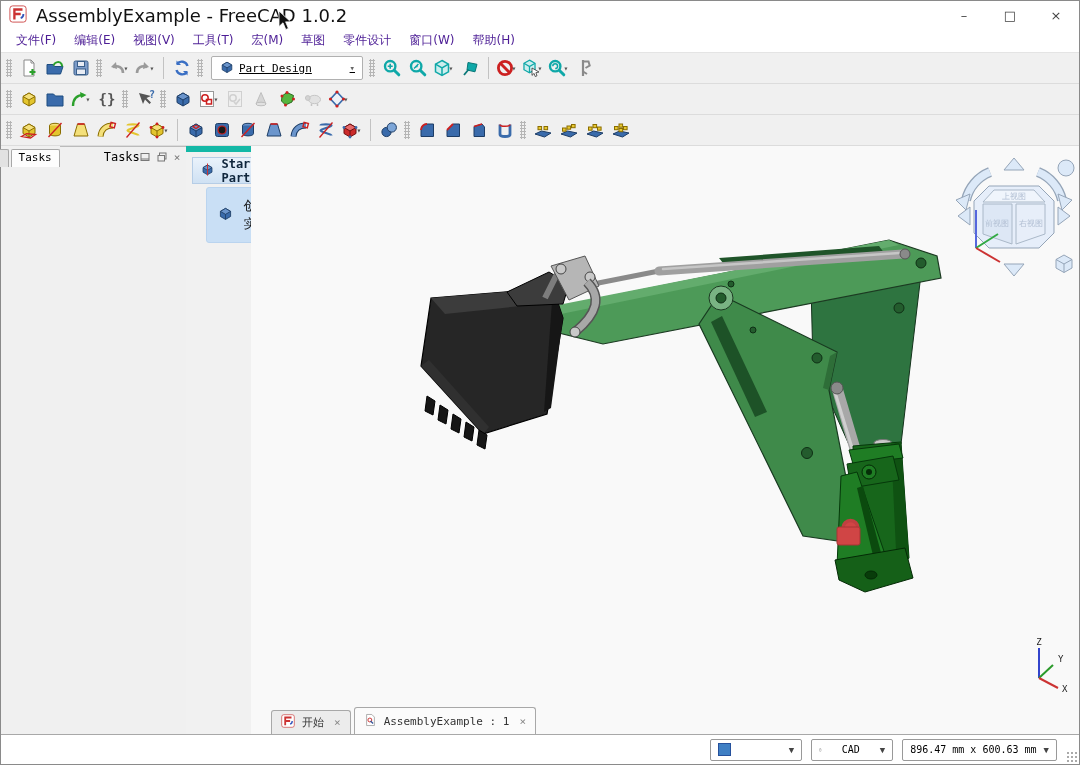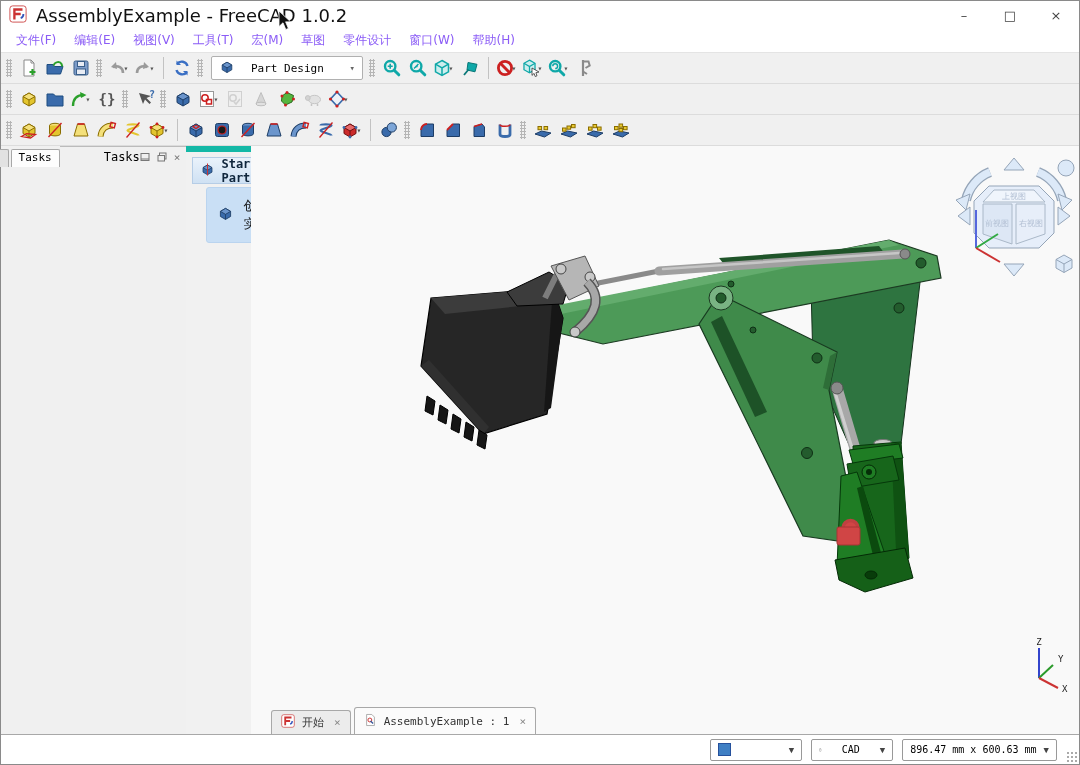--- a/index.html
+++ b/index.html
@@ -8,33 +8,33 @@
   .window { width:1080px; height:765px; display:flex; flex-direction:column; border:1px solid #8a8a8a; background:#f0f0f0; position:relative; }
 
   
   .titlebar { height:28px; background:#fff; display:flex; align-items:center; padding-left:8px; gap:9px; flex:0 0 auto; }
   .title-text { font-size:18px; color:#111; font-family:"DejaVu Sans", sans-serif; }
   .win-controls { margin-left:auto; display:flex; height:100%; }
   .win-btn { width:46px; height:100%; display:flex; align-items:center; justify-content:center; color:#444; font-size:13px; font-family:"DejaVu Sans", sans-serif; }
 
   
   .menubar { height:24px; background:#fff; border-bottom:1px solid #e4e4e4; display:flex; align-items:center; padding-left:6px; flex:0 0 auto; font-family:"DejaVu Sans", sans-serif; }
-  .menu-item { padding:2px 9px; font-size:12px; color:#8b5cf6; }
+  .menu-item { padding:2px 9px; font-size:12px; color:#4c1d95; }
 
   
   .toolbar { height:31px; background:#f0f0f0; border-bottom:1px solid #dcdcdc; display:flex; align-items:center; padding:0 3px; flex:0 0 auto; }
   .tbtn { width:26px; height:26px; display:flex; align-items:center; justify-content:center; border-radius:3px; position:relative; }
   .tbtn.disabled { opacity:.45; filter:grayscale(1); }
   .ticon { display:flex; }
   .dd { font-size:8px; color:#555; margin-left:-3px; width:8px; }
   .tgrip { width:6px; height:18px; margin:0 4px 0 2px;
     background-image: radial-gradient(#b5b5b5 1px, transparent 1.1px);
     background-size:3px 3px; }
   .tsep { width:1px; height:22px; background:#c2c2c2; margin:0 5px; }
-  .wb-combo { display:flex; align-items:center; gap:16px; background:#fff; border:1px solid #b0b0b0; border-radius:2px; height:24px; padding:0 7px; width:152px; margin:0 4px; }
+  .wb-combo { display:flex; align-items:center; gap:4px; background:#fff; border:1px solid #b0b0b0; border-radius:2px; height:24px; padding:0 7px; width:152px; margin:0 4px;text-decoration:underline; }
   .wb-combo .lbl { font-size:11px; }
   .wb-combo .arr { margin-left:auto; color:#666; font-size:9px; }
 
   
   .main { flex:1; display:flex; min-height:0; }
   .sidebar { width:250px; flex:0 0 250px; background:#f0f0f0; border-right:1px solid #c6c6c6; display:flex; flex-direction:row;justify-content:center; }
   .dock-tabs { display:flex; gap:2px; padding:3px 0 0 3px; height:21px; flex:0 0 auto; }
   .dock-tab { border:1px solid #a8a8a8; border-bottom:none; border-radius:2px 2px 0 0; padding:1px 7px 0; font-size:11px; background:#e2e2e2; color:#666; }
   .dock-tab.active { background:#fdfdfd; color:#000; }
   .pane-header { height:21px; display:flex; align-items:center; font-size:12px; padding:0 6px; border-top:1px solid #bbb; background:#f0f0f0; flex:0 0 auto; }

